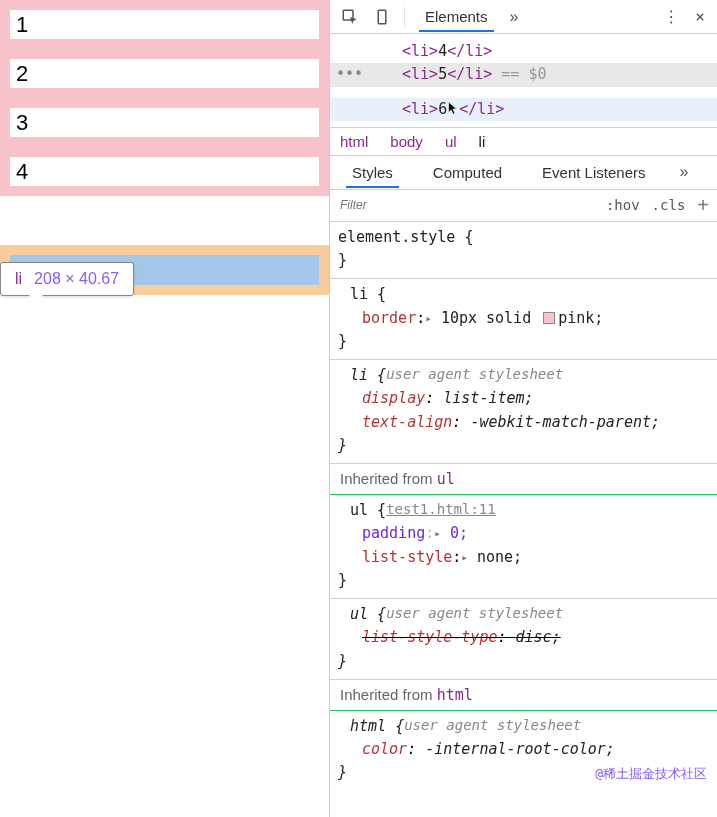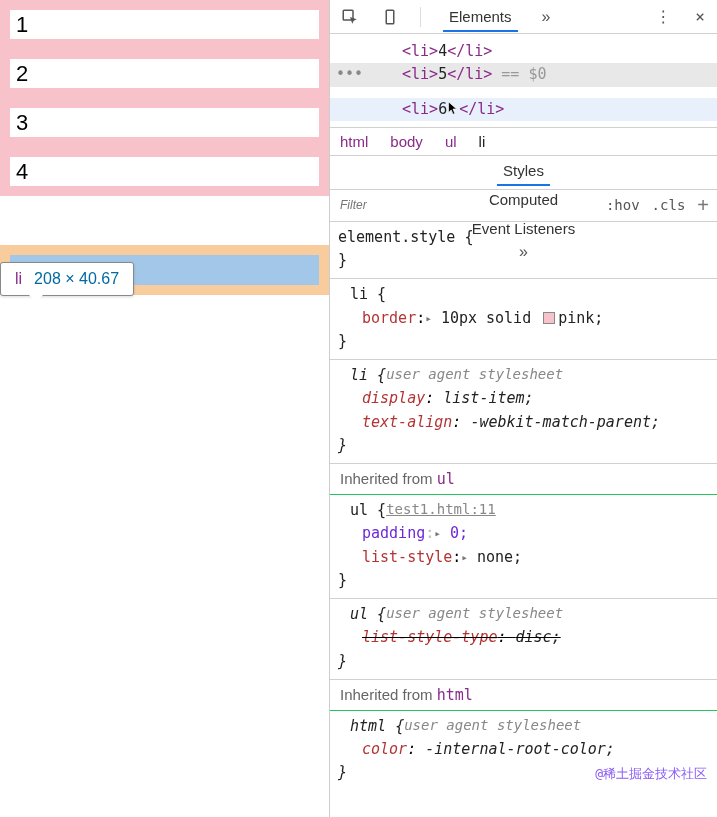--- a/index.html
+++ b/index.html
@@ -46,21 +46,21 @@
     border-radius: 3px;
     padding: 7px 14px;
     font-size: 16px;
     display: flex;
     align-items: center;
     gap: 12px;
     box-shadow: 0 1px 3px rgba(0,0,0,0.15);
     z-index: 10;
   }
   .tooltip .tag { color: #8a2b8a; font-weight: normal; }
-  .tooltip .dims { color: #0369a1; }
+  .tooltip .dims { color: #8b5cf6; }
   .tooltip::after {
     content: "";
     position: absolute;
     bottom: -7px;
     left: 28px;
     width: 0; height: 0;
     border-left: 7px solid transparent;
     border-right: 7px solid transparent;
     border-top: 7px solid #fff;
   }
@@ -73,21 +73,21 @@
     display: flex;
     flex-direction: column;
     font-family: "Segoe UI", "Helvetica Neue", Arial, sans-serif;
   }
   .toolbar {
     display: flex;
     align-items: center;
     height: 34px;
     border-bottom: 1px solid #d0d0d0;
     padding: 0 6px;
-    gap: 12px;
+    gap: 4px;
   }
   .tool-icon {
     width: 28px;
     height: 28px;
     display: flex;
     align-items: center;
     justify-content: center;
     color: #555;
   }
   .toolbar .sep { width: 1px; height: 20px; background: #ddd; margin: 0 4px; }
@@ -134,22 +134,21 @@
   }
   .breadcrumb .cr { color: #8a2b8a; }
   .breadcrumb .cr.cur { color: #222; }
 
   .sub-tabs {
     display: flex;
     align-items: center;
     height: 34px;
     border-bottom: 1px solid #d0d0d0;
     padding: 0 10px;
-    gap: 0;
-    flex-direction: column;
+    gap: 16px;
   }
   .sub-tabs .tab { font-size: 15px; }
 
   .filter-bar {
     display: flex;
     align-items: center;
     border-bottom: 1px solid #d0d0d0;
     padding: 4px 8px;
     font-size: 15px;
     gap: 12px;

